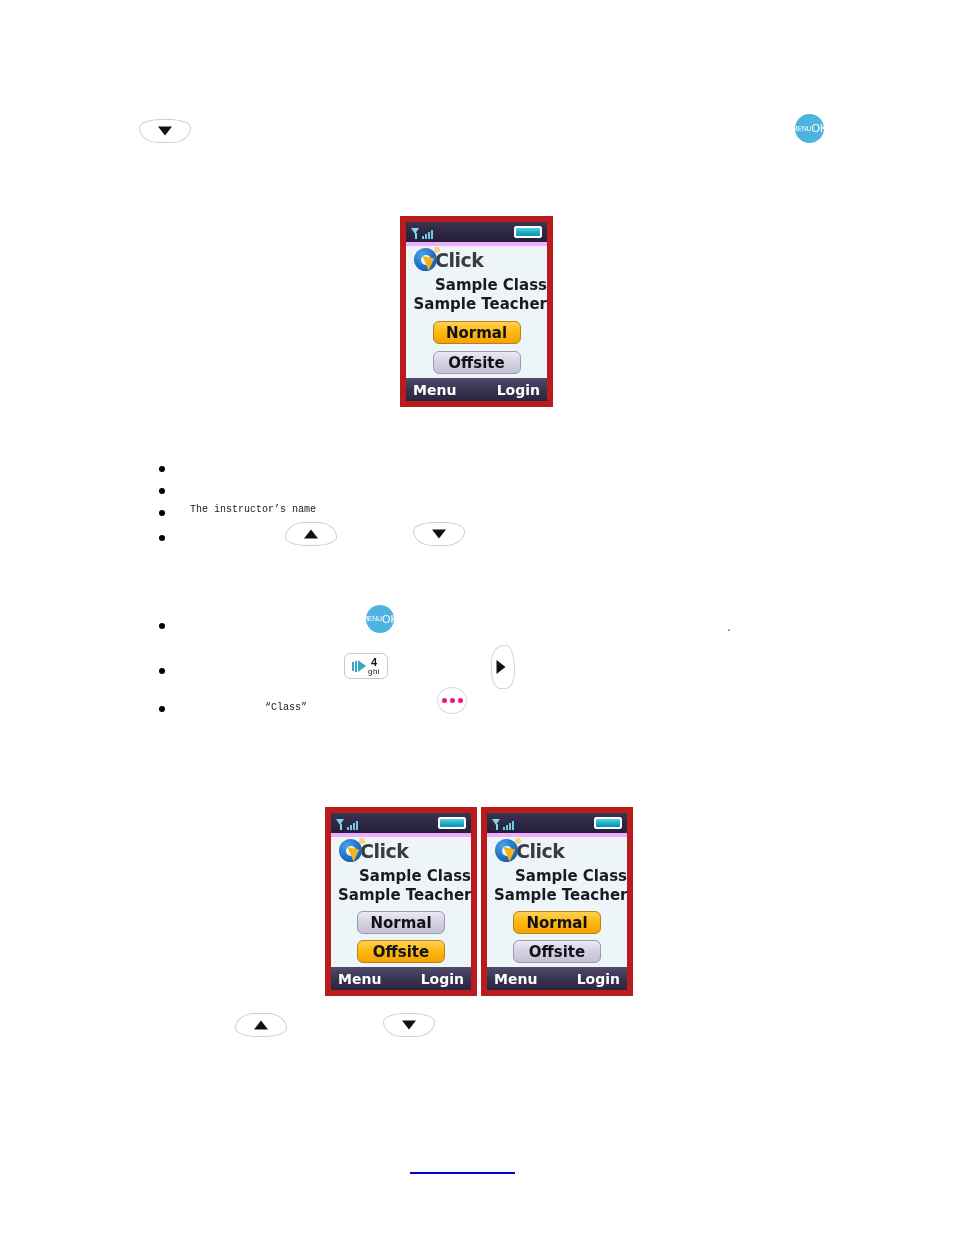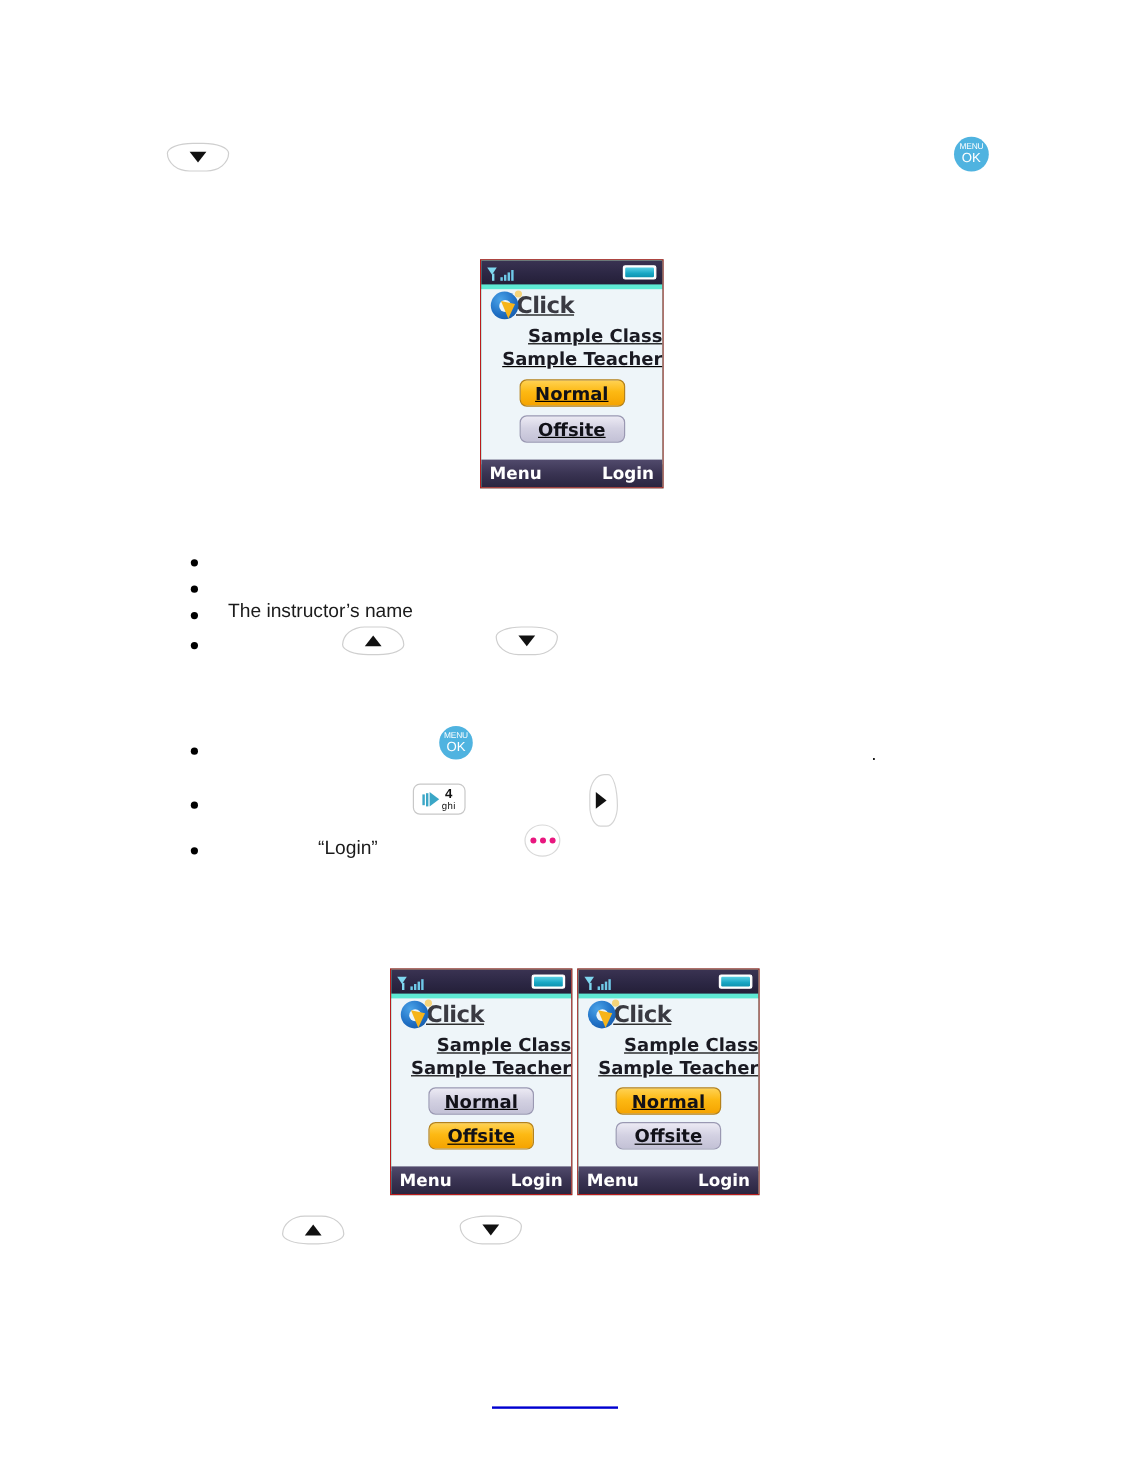--- a/index.html
+++ b/index.html
@@ -21,22 +21,22 @@
     width: 954px;
     height: 1235px;
     background: #ffffff;
   }
 
   
   .abs { position: absolute; }
 
   
   .btext {
-    font-family: Liberation Sans, sans-serif;
-    font-size: 16px;
+    font-family: Liberation Mono, monospace;
+    font-size: 10px;
     color: #1b1b1b;
     line-height: 18px;
     white-space: pre;
     text-align: right;
   }
 
   
   .bullet {
     position: absolute;
     width: 6px; height: 6px;
@@ -101,21 +101,21 @@
 
   
   .menukey {
     position: absolute;
     background: #4fb3e0;
     border-radius: 50%;
     color: #ffffff;
     text-align: center;
     font-family: "Liberation Sans", sans-serif;
     display: flex;
-    flex-direction: column;
+    flex-direction: row;
     align-items: center;
     justify-content: center;
     line-height: 1;
   }
   .menukey .m1 { font-size: 7px; letter-spacing: -0.2px; margin-bottom: 1px; }
   .menukey .m2 { font-size: 11px; }
 
   
   .numkey {
     position: absolute;
@@ -160,24 +160,23 @@
   }
   .dotskey i {
     width: 5px; height: 5px; border-radius: 50%;
     background: #e8177f; display: block;
   }
 
   
   .device {
     position: absolute;
     box-sizing: border-box;
-    background: #5eead4;
-    border: 1px solid #b91c1c;
+    background: #f0abfc;
+    border: 6px solid #b91c1c;
     overflow: hidden;
-    text-decoration: underline;
   }
   .dev-status {
     height: 20px;
     background: linear-gradient(180deg,#3a3352 0%,#2c2744 55%,#241f38 100%);
     position: relative;
   }
   .sig {
     position: absolute;
     left: 5px; bottom: 3px;
     display: flex; align-items: flex-end; gap: 1px;
@@ -414,21 +413,21 @@
       <span class="n">4</span>
       <span class="a">ghi</span>
     </span>
   </div>
 
   <div class="rightkey" style="left:491px; top:645px;">
     <span class="tri tri-right"></span>
   </div>
 
   <span class="bullet" style="left:159px; top:706px;"></span>
-  <span class="btext abs" style="left:265px; top:699px;">“Login”</span>
+  <span class="btext abs" style="left:265px; top:699px;">“Class”</span>
 
   <div class="dotskey" style="left:437px; top:687px;">
     <i></i>
     <i></i>
     <i></i>
   </div>
 
   <div class="device" style="left:325px; top:807px; width:152px; height:189px;">
 
     <div class="dev-status">

